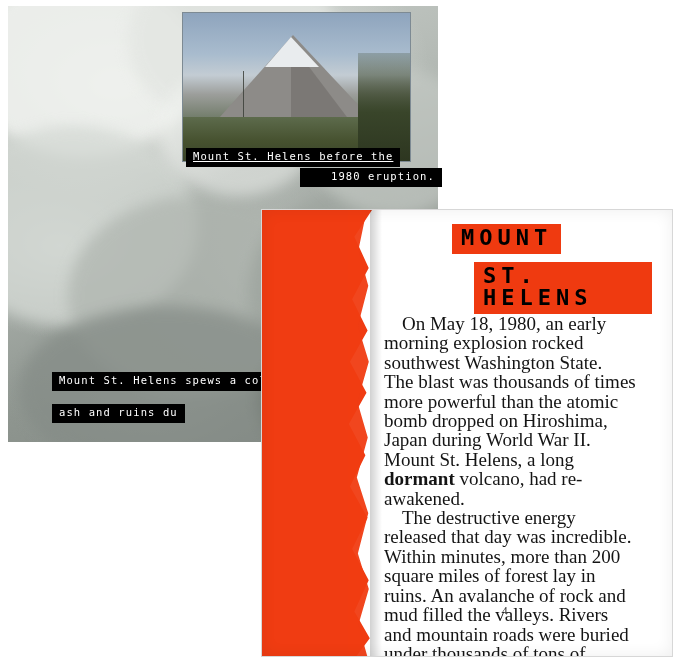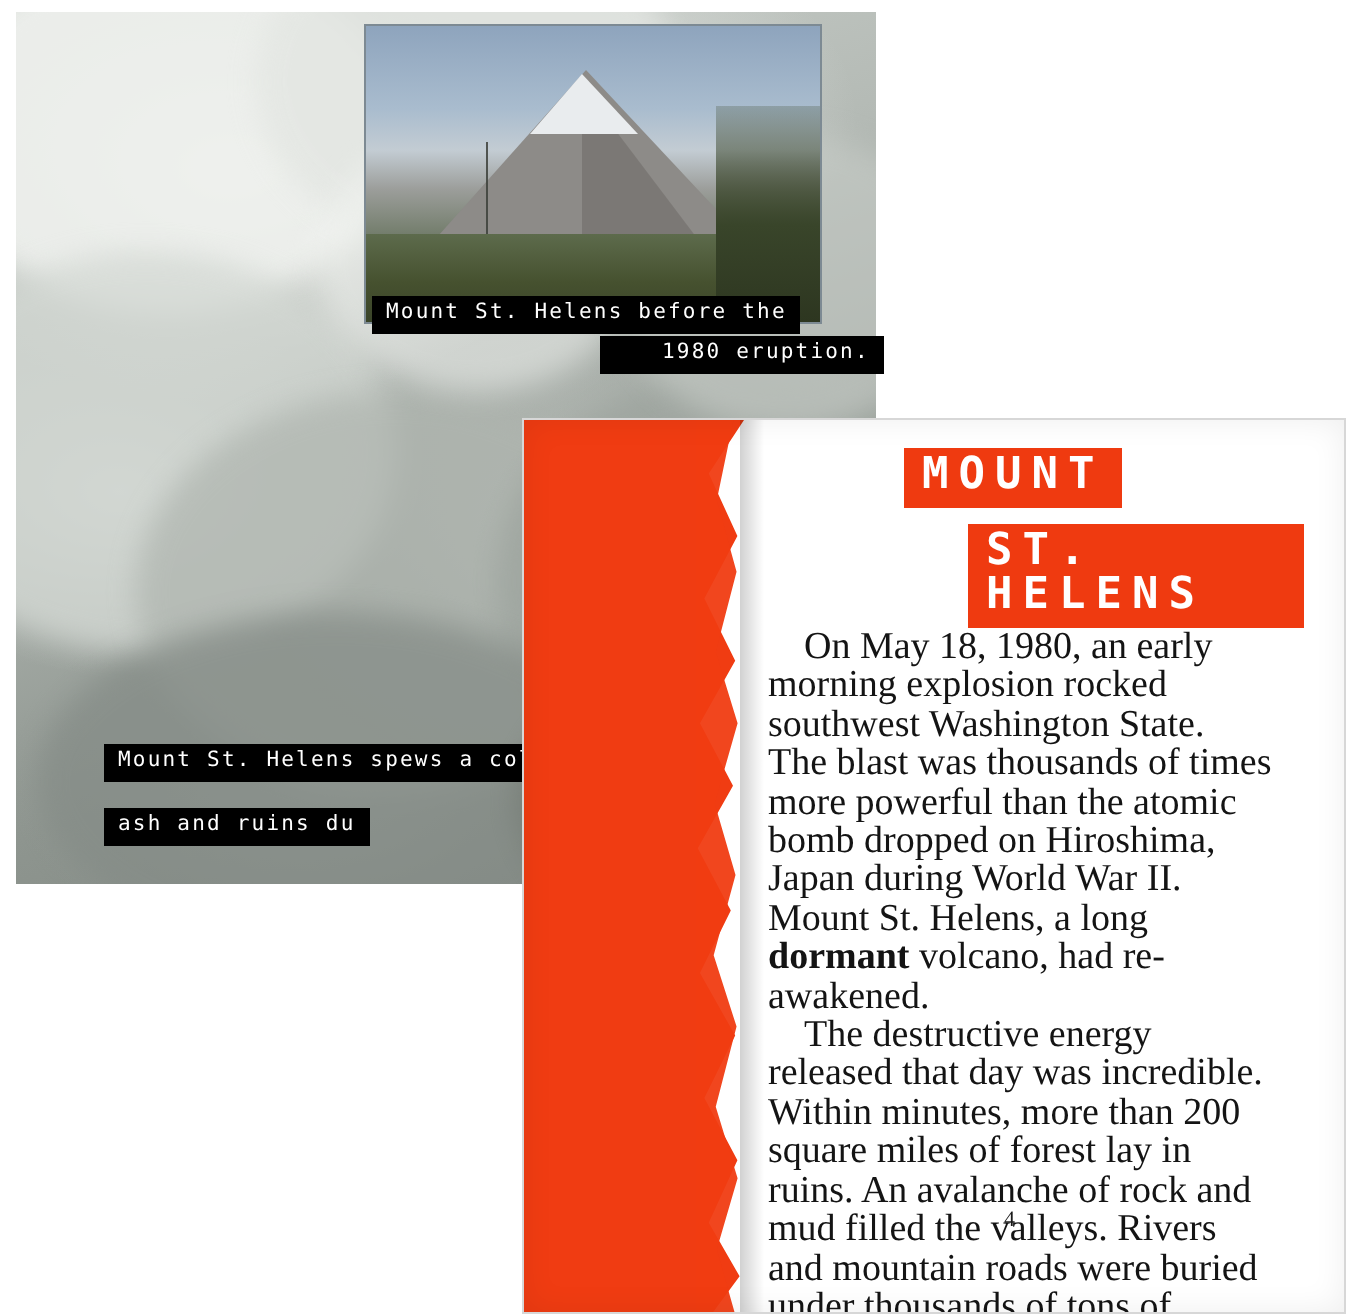--- a/index.html
+++ b/index.html
@@ -181,31 +181,31 @@
   
   .title-wrap {
     position: absolute;
     left: 190px;
     top: 14px;
     width: 200px;
   }
   .title-line {
     display: inline-block;
     background: #ef3a10;
-    color: #ffffff;
+    color: #000000;
     font-family: "DejaVu Sans Mono", monospace;
     font-weight: bold;
     font-size: 22px;
     letter-spacing: 5px;
     padding: 3px 9px 5px 9px;
     line-height: 1;
   }
   .title-line.second {
     margin-top: 8px;
-    margin-left: 32px;
+    margin-left: 22px;
   }
 
   
   .body-text {
     position: absolute;
     left: 122px;
     top: 104px;
     width: 252px;
     font-family: "Liberation Serif", serif;
     font-size: 19px;
@@ -248,21 +248,21 @@
   </div>
 
   <div class="photo-inset">
     <div class="mtn"></div>
     <div class="mtn-shadow"></div>
     <div class="mtn-snow"></div>
     <div class="pole"></div>
     <div class="forest"></div>
     <div class="treeline"></div>
   </div>
-  <div class="caption-tape" style="left:186px;top:148px;">Mount St. Helens before the</div>
+  <div class="caption-tape" style="left:186px;top:148px;text-decoration:underline;">Mount St. Helens before the</div>
   <div class="caption-tape" style="left:300px;top:168px;padding-left:31px;">1980 eruption.</div>
 
   <div class="page-right">
     <div class="red-band"></div>
     <div class="red-band-2"></div>
     <div class="band-shadow"></div>
 
     <div class="title-wrap">
       <div class="title-line">MOUNT</div>
       <br>

